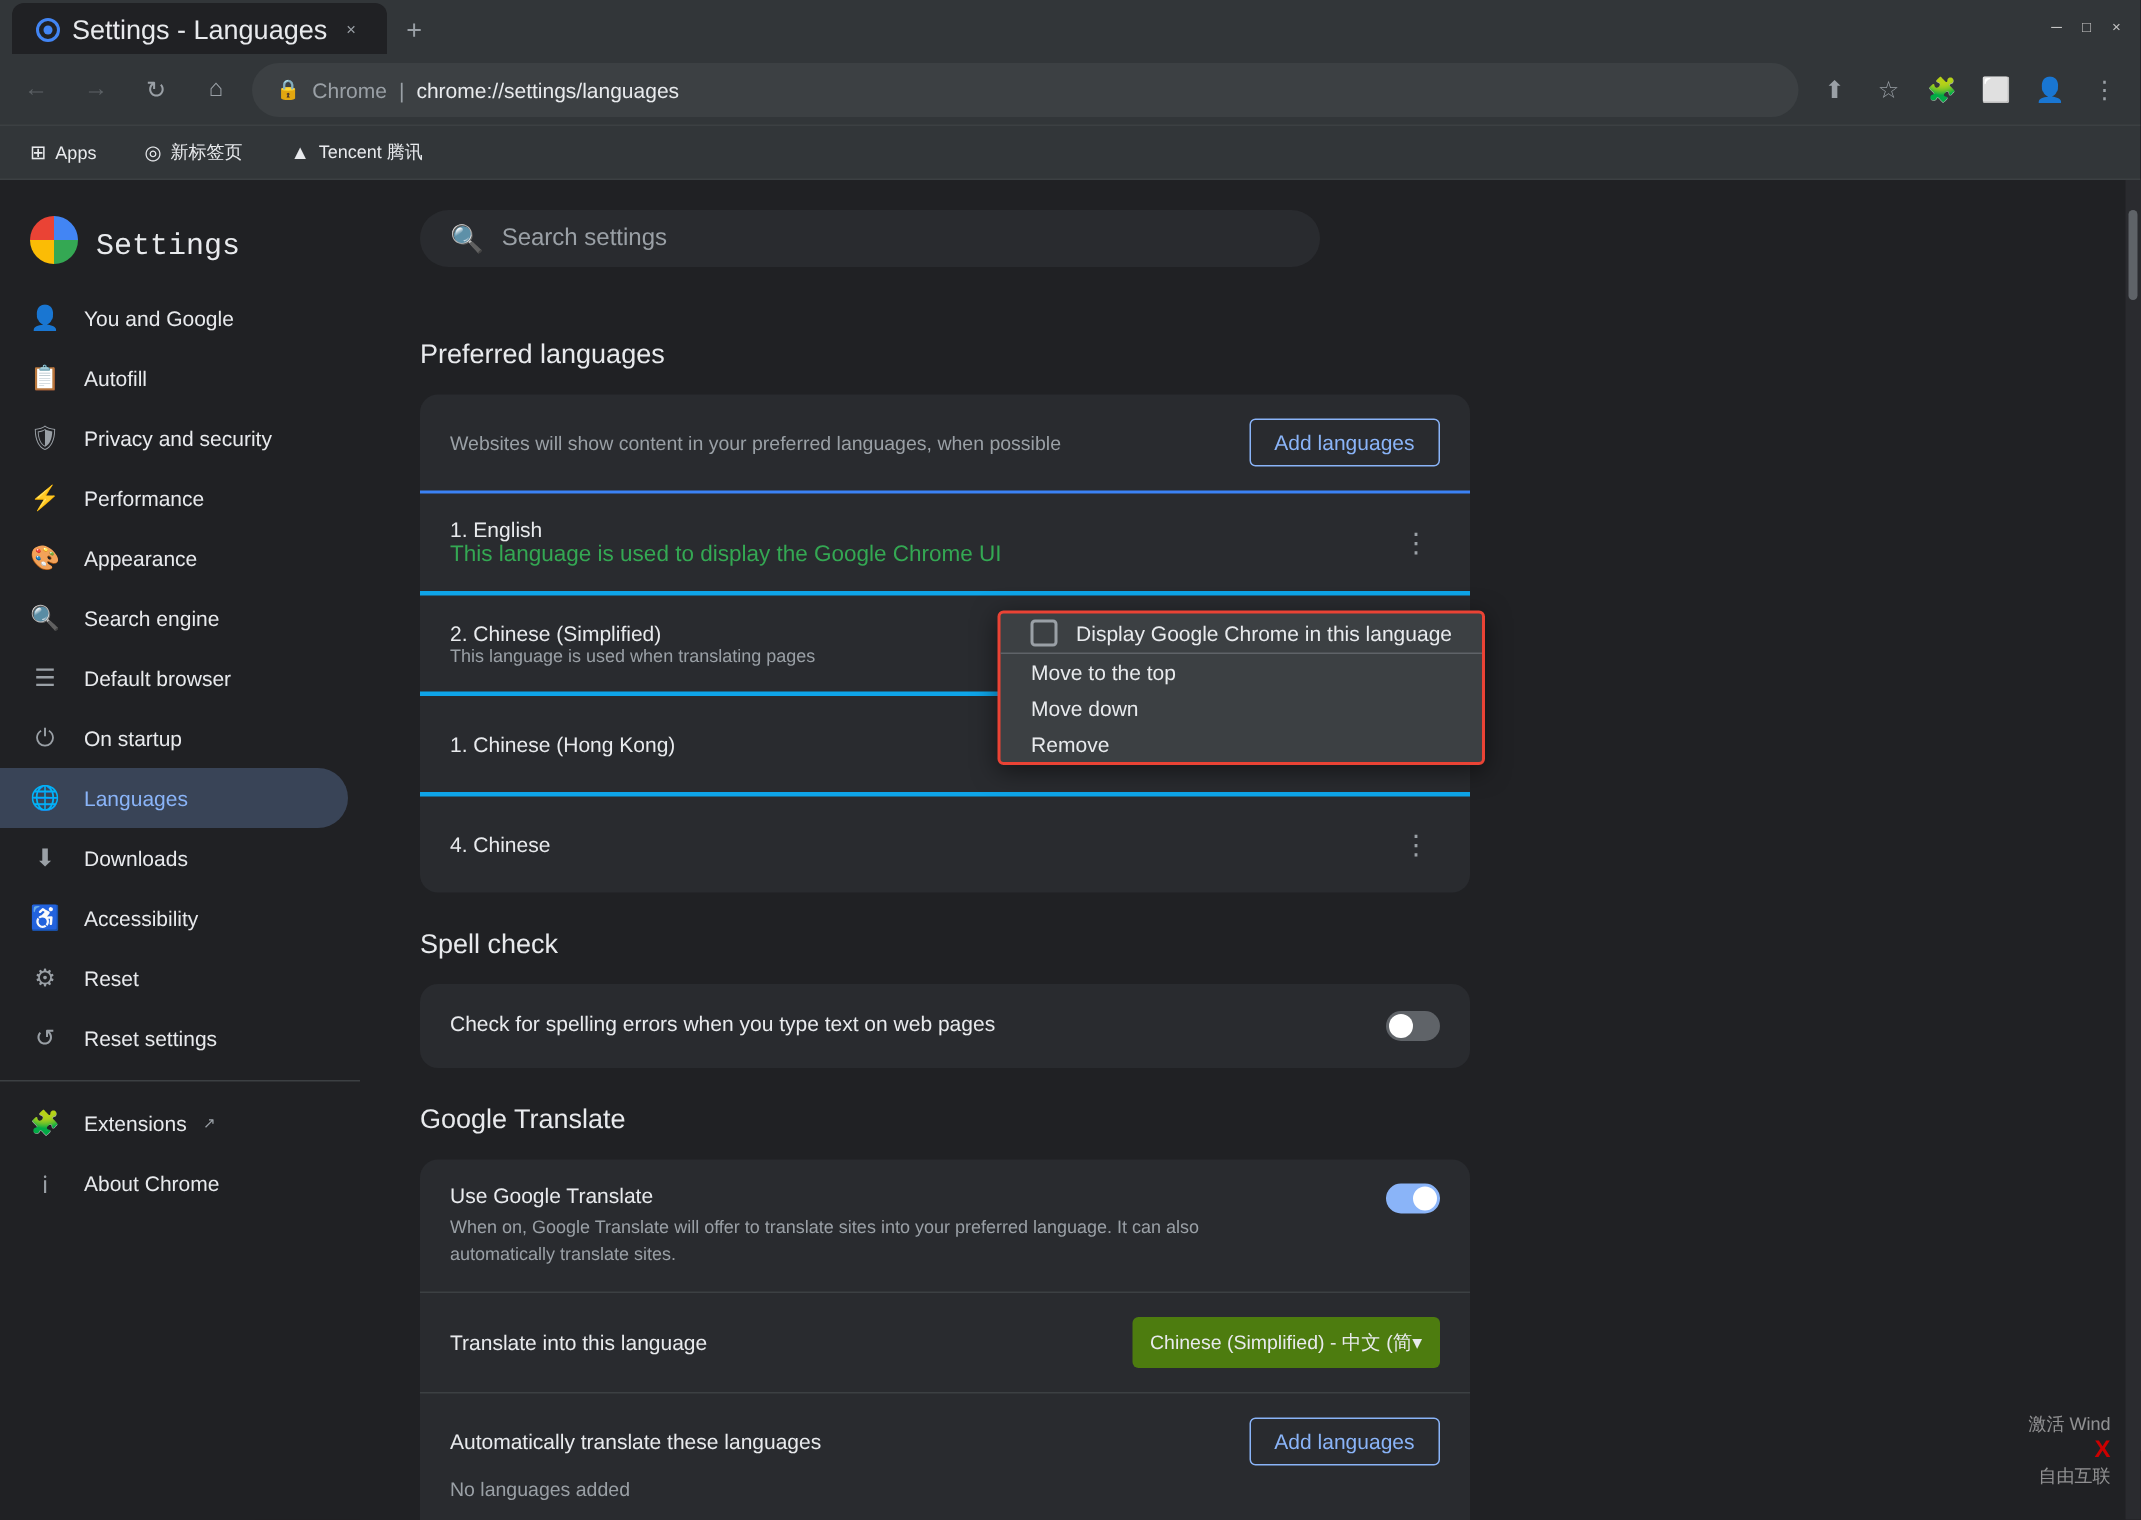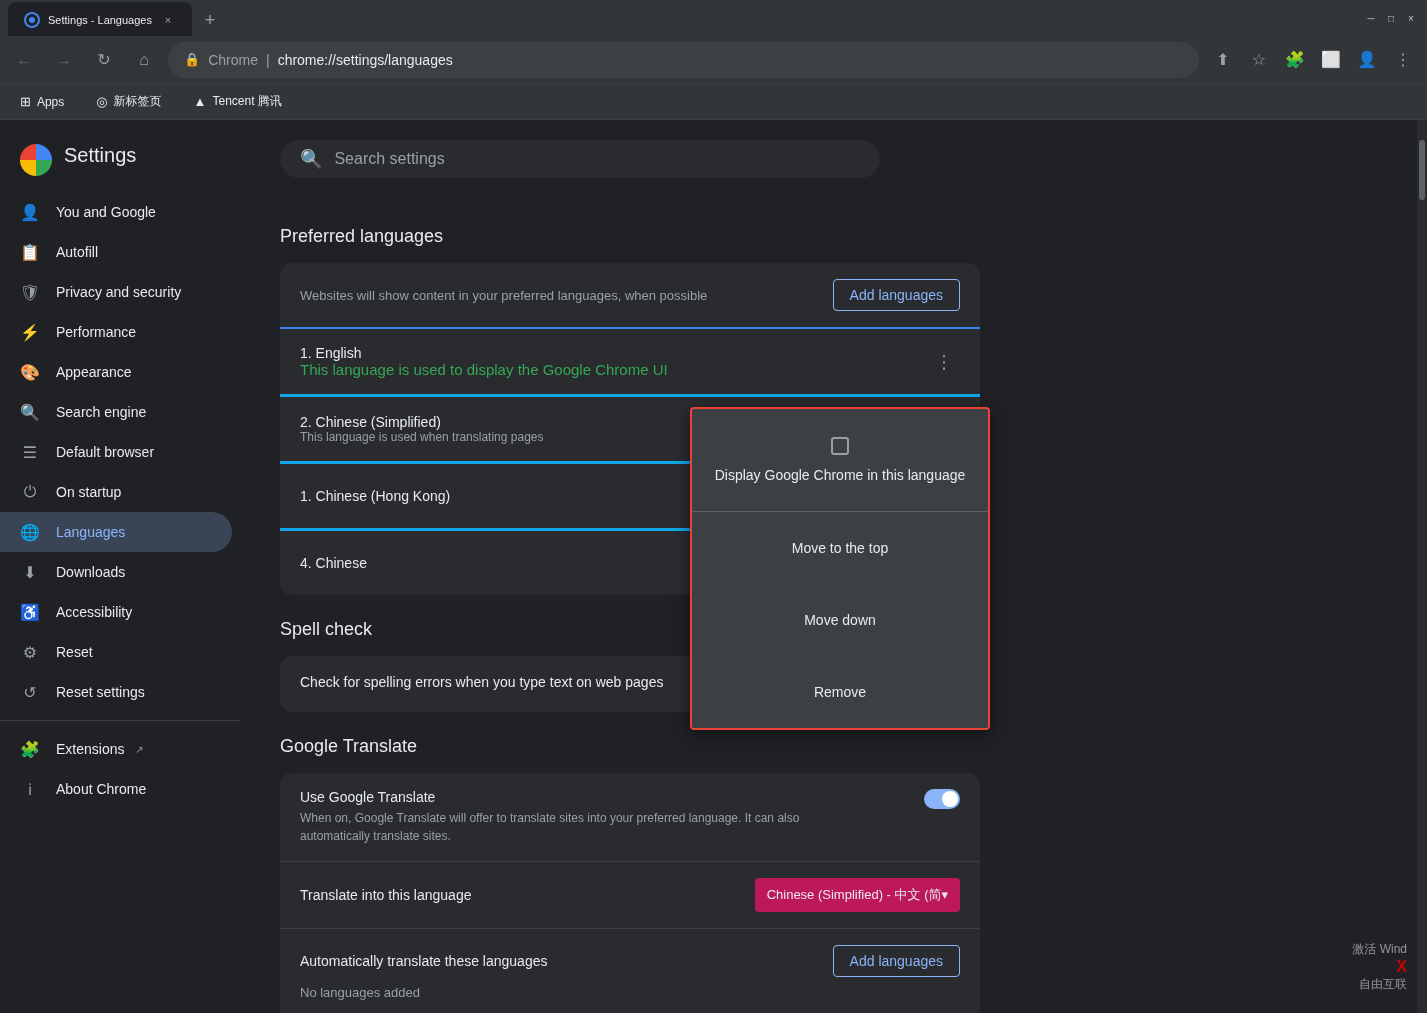--- a/index.html
+++ b/index.html
@@ -8,21 +8,21 @@
     
     .browser-frame { width: 1427px; height: 1013px; display: flex; flex-direction: column; }
 
     .title-bar { background: #323639; height: 36px; display: flex; align-items: center; padding: 0 8px; gap: 8px; }
     .window-controls { display: flex; gap: 4px; margin-left: auto; }
     .win-btn { width: 16px; height: 16px; display: flex; align-items: center; justify-content: center; color: #c5c5c5; font-size: 10px; cursor: pointer; }
 
     .tab-bar { background: #323639; height: 40px; display: flex; align-items: flex-end; padding: 0 8px; }
     .tab { background: #202124; border-radius: 8px 8px 0 0; padding: 8px 16px; display: flex; align-items: center; gap: 8px; min-width: 180px; height: 36px; cursor: pointer; }
     .tab-favicon { width: 16px; height: 16px; }
-    .tab-title { font-size: 11px; color: #e8eaed; flex: 1; }
+    .tab-title { font-size: 18px; color: #e8eaed; flex: 1; }
     .tab-close { width: 16px; height: 16px; display: flex; align-items: center; justify-content: center; border-radius: 50%; color: #9aa0a6; font-size: 11px; cursor: pointer; }
     .new-tab-btn { width: 28px; height: 28px; display: flex; align-items: center; justify-content: center; border-radius: 50%; color: #9aa0a6; font-size: 18px; margin-bottom: 4px; cursor: pointer; }
 
     .nav-bar { background: #323639; height: 48px; display: flex; align-items: center; padding: 0 8px; gap: 8px; border-bottom: 1px solid #3c4043; }
     .nav-btn { width: 32px; height: 32px; display: flex; align-items: center; justify-content: center; border-radius: 50%; color: #9aa0a6; font-size: 16px; cursor: pointer; }
     .nav-btn.disabled { opacity: 0.4; cursor: default; }
     .address-bar { flex: 1; background: #3c4043; border-radius: 20px; height: 36px; display: flex; align-items: center; padding: 0 16px; gap: 8px; }
     .address-lock { color: #9aa0a6; font-size: 13px; }
     .address-text { color: #e8eaed; font-size: 14px; flex: 1; }
     .address-brand { color: #9aa0a6; }
@@ -30,21 +30,21 @@
 
     .bookmarks-bar { background: #323639; height: 36px; display: flex; align-items: center; padding: 0 12px; gap: 16px; border-bottom: 1px solid #3c4043; }
     .bookmark-item { display: flex; align-items: center; gap: 6px; font-size: 12px; color: #e8eaed; cursor: pointer; padding: 4px 8px; border-radius: 4px; }
     .bookmark-icon { font-size: 13px; }
 
     
     .app-body { display: flex; flex: 1; overflow: hidden; height: calc(1013px - 36px - 40px - 48px - 36px); }
 
     
     .sidebar { width: 240px; background: #202124; padding: 16px 0; overflow-y: auto; flex-shrink: 0; }
-    .sidebar-header { display: flex; align-items: flex-start; gap: 12px; padding: 8px 20px 16px; }
+    .sidebar-header { display: flex; align-items: flex-end; gap: 12px; padding: 8px 20px 16px; font-family: Liberation Mono, monospace; }
     .chrome-logo { width: 32px; height: 32px; border-radius: 50%; background: conic-gradient(#4285f4 0deg 90deg, #34a853 90deg 180deg, #fbbc05 180deg 270deg, #ea4335 270deg 360deg); }
     .sidebar-title { font-size: 20px; font-weight: 400; color: #e8eaed; }
 
     .sidebar-item { display: flex; align-items: center; gap: 16px; padding: 10px 20px; cursor: pointer; border-radius: 0 24px 24px 0; margin-right: 8px; }
     .sidebar-item.active { background: #394457; }
     .sidebar-icon { width: 20px; height: 20px; display: flex; align-items: center; justify-content: center; font-size: 16px; color: #9aa0a6; }
     .sidebar-item.active .sidebar-icon { color: #8ab4f8; }
     .sidebar-label { font-size: 14px; color: #e8eaed; }
     .sidebar-item.active .sidebar-label { color: #8ab4f8; }
     .sidebar-divider { height: 1px; background: #3c4043; margin: 8px 0; }
@@ -70,21 +70,21 @@
     .lang-item { display: flex; align-items: center; justify-content: space-between; padding: 16px 20px; border-bottom: 3px solid #0ea5e9; position: relative; }
     .lang-item:last-child { border-bottom: none; }
     .lang-info { flex: 1; margin-left: 0; }
     .lang-name { font-size: 14px; color: #e8eaed; }
     .lang-note { font-size: 15px; color: #34a853; }
     .lang-note-gray { font-size: 12px; color: #9aa0a6; }
     .lang-menu-btn { width: 32px; height: 32px; display: flex; align-items: center; justify-content: center; border-radius: 50%; cursor: pointer; color: #9aa0a6; font-size: 18px; }
 
     
     .context-menu { position: absolute; right: -10px; top: 10px; background: #3c4043; border-radius: 4px; box-shadow: 0 4px 16px rgba(0,0,0,0.5); z-index: 100; min-width: 300px; border: 2px solid #ea4335; }
-    .context-menu-item { display: flex; align-items: center; gap: 12px; padding: 28px 20px; cursor: pointer; font-size: 14px; color: #e8eaed; flex-direction: column; }
+    .context-menu-item { display: flex; align-items: center; gap: 12px; padding: 4px 20px; cursor: pointer; font-size: 14px; color: #e8eaed; }
     .context-menu-item.with-border-bottom { border-bottom: 1px solid #5f6368; }
     .checkbox-icon { width: 18px; height: 18px; border: 2px solid #9aa0a6; border-radius: 3px; display: flex; align-items: center; justify-content: center; flex-shrink: 0; }
 
     
     .spell-section { margin-bottom: 24px; }
     .spell-item { background: #292b2f; border-radius: 12px; padding: 18px 20px; display: flex; align-items: flex-start; justify-content: space-between; }
     .spell-text { font-size: 14px; color: #e8eaed; }
 
     
     .toggle { width: 36px; height: 20px; background: #5f6368; border-radius: 10px; position: relative; cursor: pointer; flex-shrink: 0; }
@@ -95,21 +95,21 @@
 
     
     .translate-section { background: #292b2f; border-radius: 12px; margin-bottom: 24px; overflow: hidden; }
     .translate-item { padding: 16px 20px; border-bottom: 1px solid #3c4043; }
     .translate-item:last-child { border-bottom: none; }
     .translate-main { display: flex; align-items: flex-start; justify-content: space-between; }
     .translate-title { font-size: 14px; color: #e8eaed; margin-bottom: 4px; }
     .translate-desc { font-size: 12px; color: #9aa0a6; max-width: 500px; line-height: 1.5; }
     .translate-row { display: flex; align-items: center; justify-content: space-between; }
     .translate-label { font-size: 14px; color: #e8eaed; }
-    .lang-select { background: #be185d; border: none; border-radius: 4px; color: #e8eaed; padding: 8px 12px; font-size: 13px; cursor: pointer; display: flex; align-items: center; gap: 8px; }
+    .lang-select { background: #4d7c0f; border: none; border-radius: 4px; color: #e8eaed; padding: 8px 12px; font-size: 13px; cursor: pointer; display: flex; align-items: center; gap: 8px; }
     .no-lang { font-size: 13px; color: #9aa0a6; }
     .scrollbar-thumb { width: 6px; height: 60px; background: #5f6368; border-radius: 3px; margin: 20px auto; }
 
     
     .watermark { position: fixed; bottom: 20px; right: 20px; color: rgba(255,255,255,0.5); font-size: 12px; text-align: right; pointer-events: none; }
   </style>
 </head>
 <body>
 
 <div class="browser-frame">

